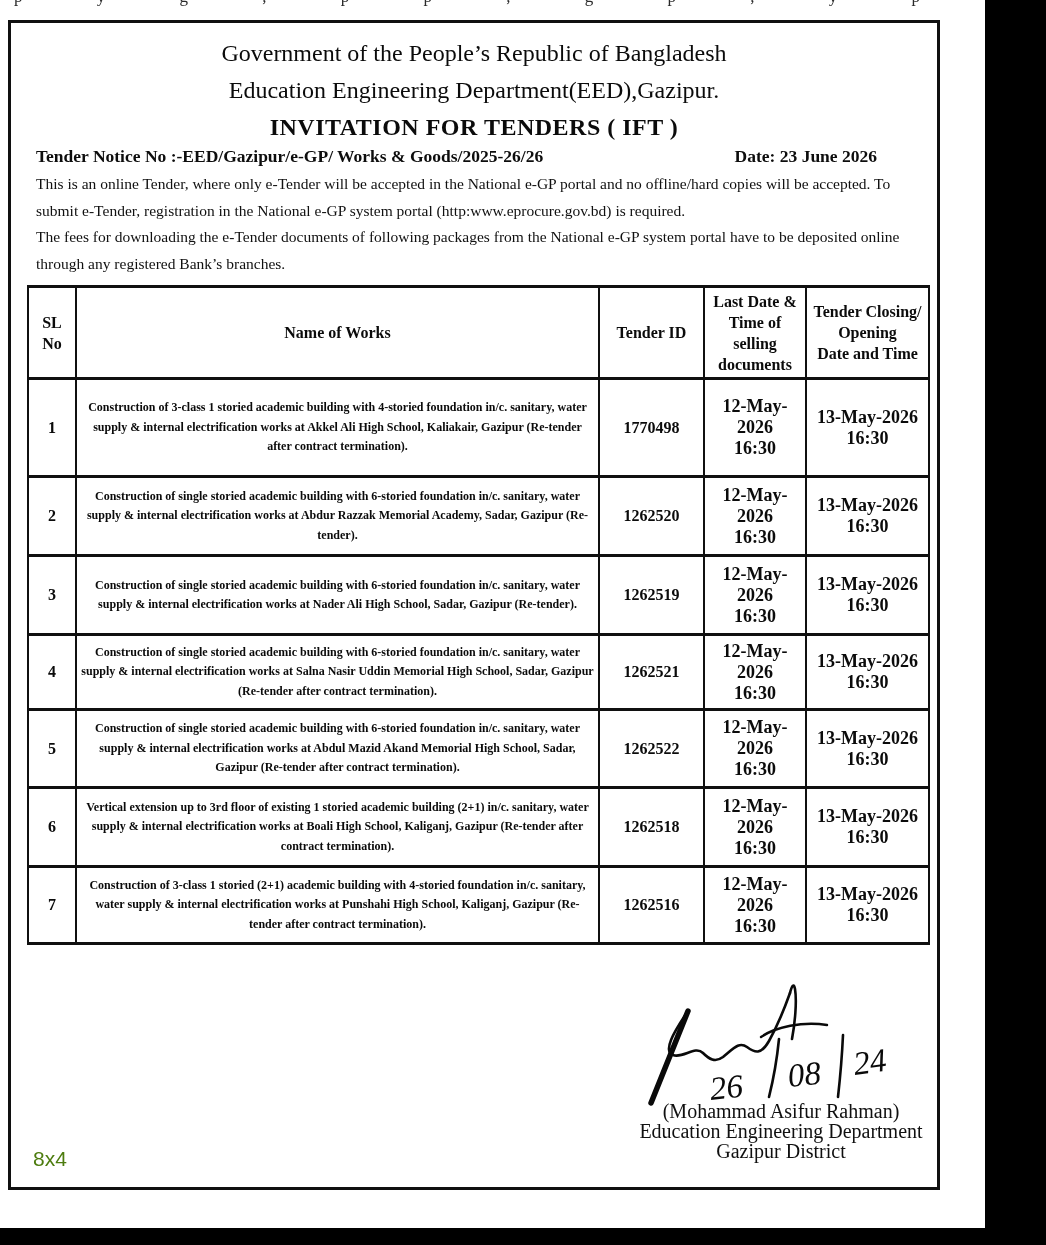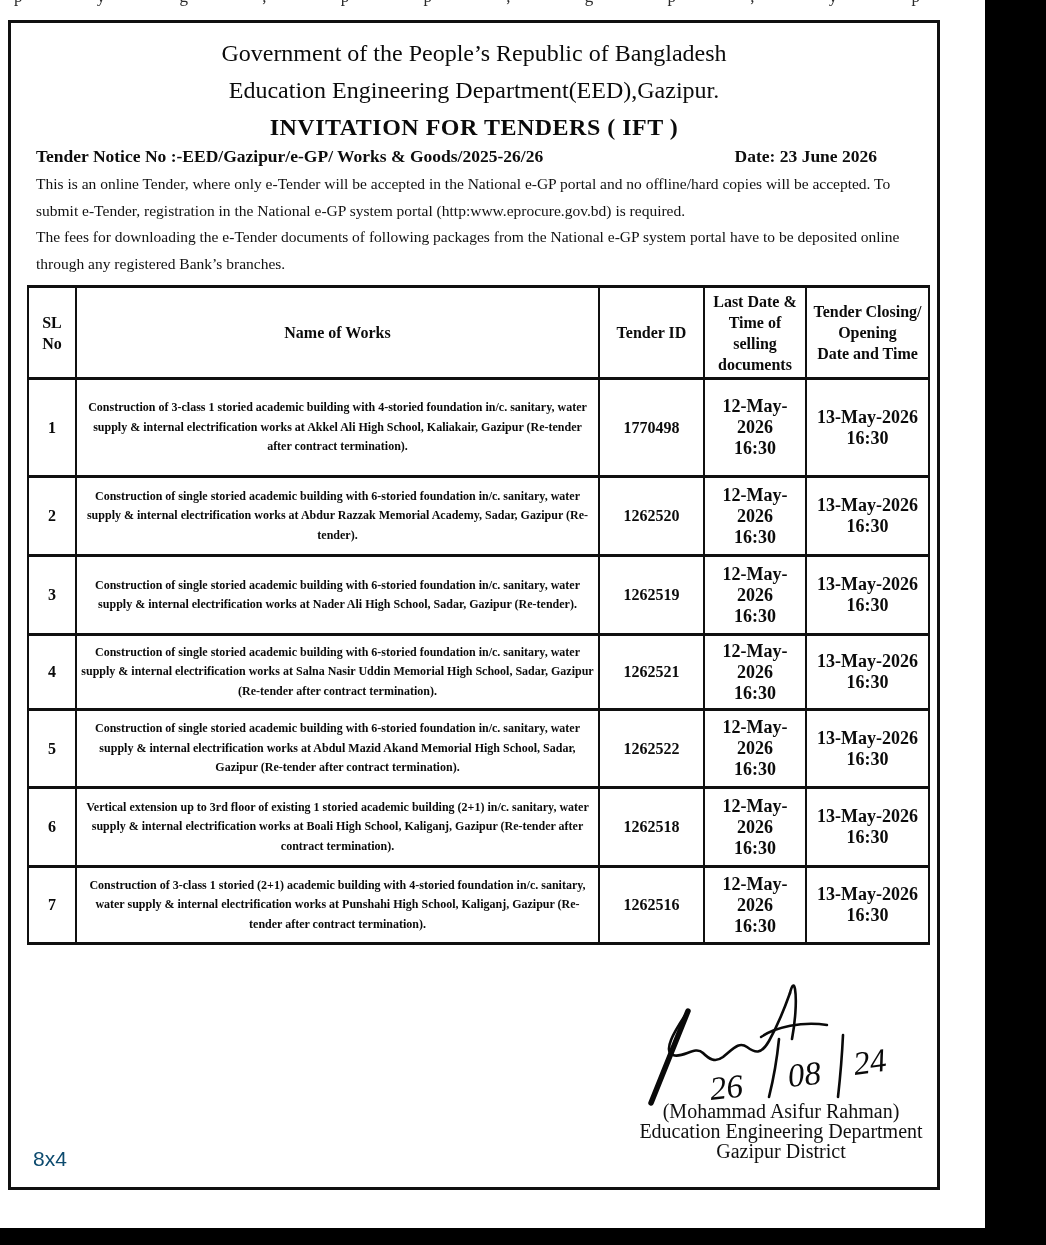--- a/index.html
+++ b/index.html
@@ -108,21 +108,21 @@
     font-family: "Liberation Serif", serif;
     font-style: italic;
     font-size: 33px;
     fill: #0a0a0a;
   }
   .size-note {
     position: absolute;
     left: 22px; top: 1124px;
     font-family: "Liberation Sans", "DejaVu Sans", sans-serif;
     font-size: 21px;
-    color: #0c4a6e;
+    color: #4d7c0f;
   }
 </style>
 </head>
 <body>
 
 <div class="page">
 
   <div class="clipped-top">p y g , p p , g p , y p</div>
 
   <div class="doc">

